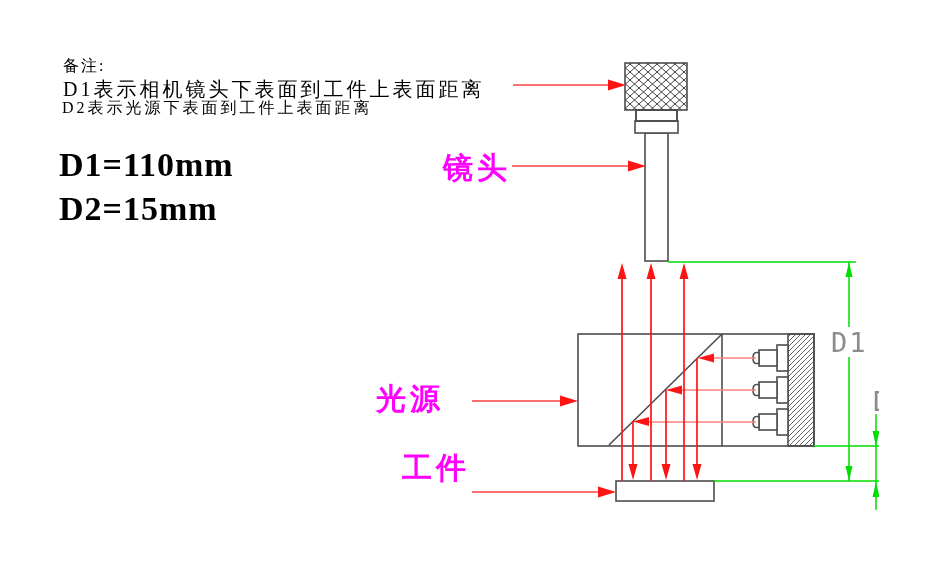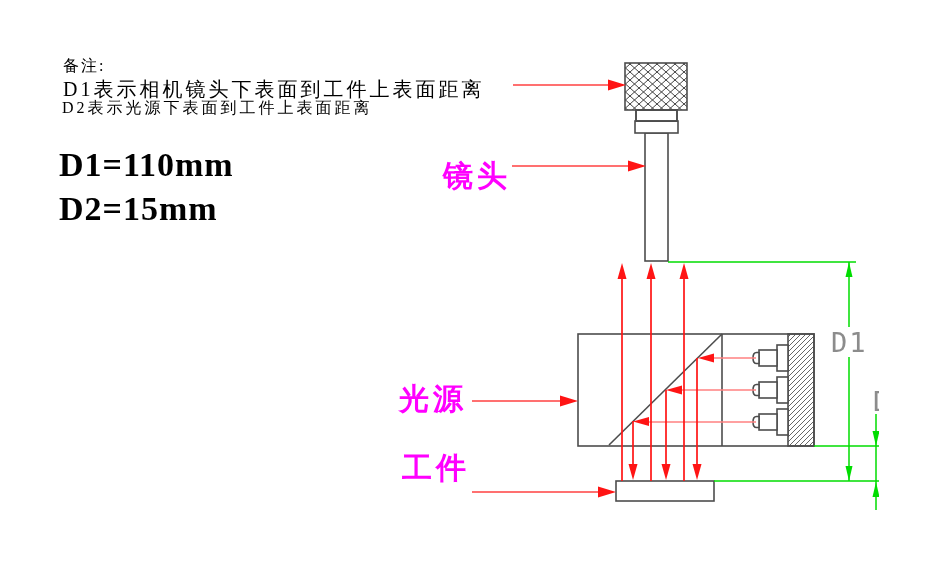--- a/index.html
+++ b/index.html
@@ -22,22 +22,22 @@
   .note-title{left:63px;top:56px;font-size:16px;color:var(--ink-black);letter-spacing:2px;}
   .note-line1{left:63px;top:76px;font-size:20px;color:var(--ink-black);letter-spacing:3px;}
   .note-line2{left:62px;top:98px;font-size:16px;color:var(--ink-black);letter-spacing:3px;}
   .spec{left:59px;font-size:34px;font-weight:700;color:var(--ink-black);letter-spacing:1px;
         font-family:"Liberation Serif","DejaVu Serif",serif;text-align:center;}
   .spec-d1{top:146px;}
   .spec-d2{top:190px;}
   .mlabel{font-size:30px;font-weight:700;color:var(--label-magenta);letter-spacing:4px;
           font-family:"Liberation Sans","DejaVu Sans",sans-serif;}
   .lbl-camera{left:441px;top:64px;}
-  .lbl-lens{left:443px;top:156px;text-align:right;}
-  .lbl-light{left:399px;top:379px;}
+  .lbl-lens{left:443px;top:148px;text-align:right;}
+  .lbl-light{left:376px;top:379px;}
   .lbl-workpiece{left:402px;top:448px;}
   .dimtxt{font-size:27px;color:var(--dim-text-gray);font-weight:400;letter-spacing:2px;
           font-family:"DejaVu Sans Mono","Liberation Mono",monospace;}
   .dim-d1{left:831px;top:327px;}
   .dim-d2{left:873px;top:386px;}
 
   
   .ol{stroke:var(--outline-gray);stroke-width:1.6;fill:none;}
   .part{stroke:var(--outline-gray);stroke-width:1.6;fill:#ffffff;}
   .red{stroke:var(--ray-red);stroke-width:1.7;fill:none;}

